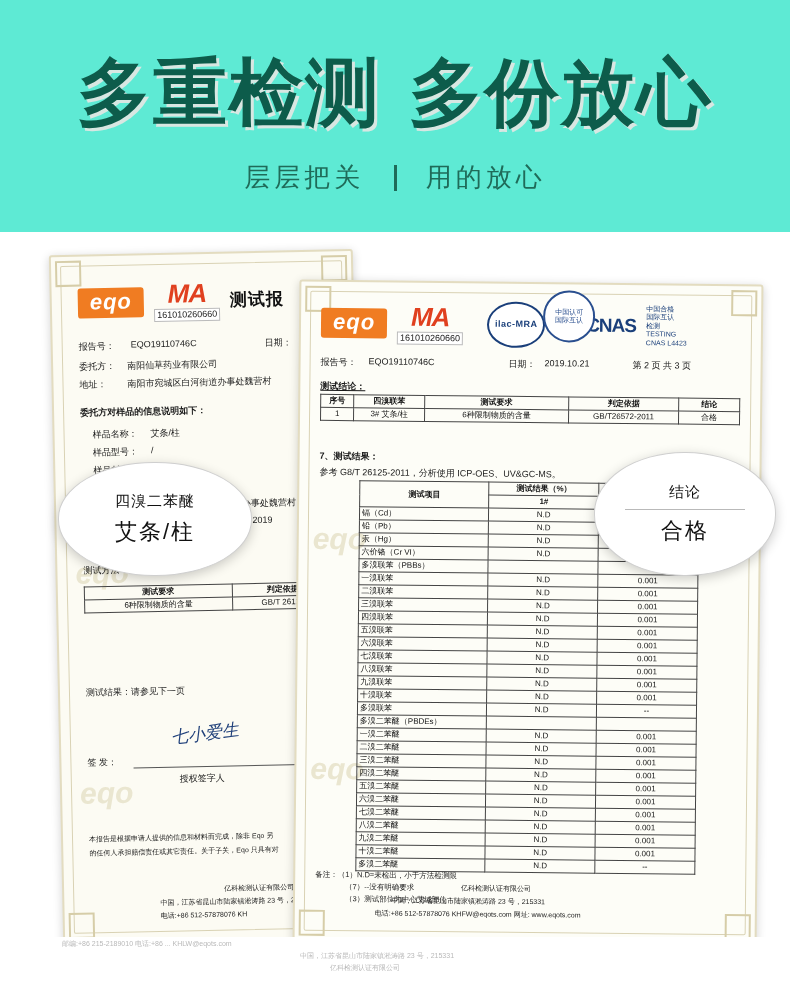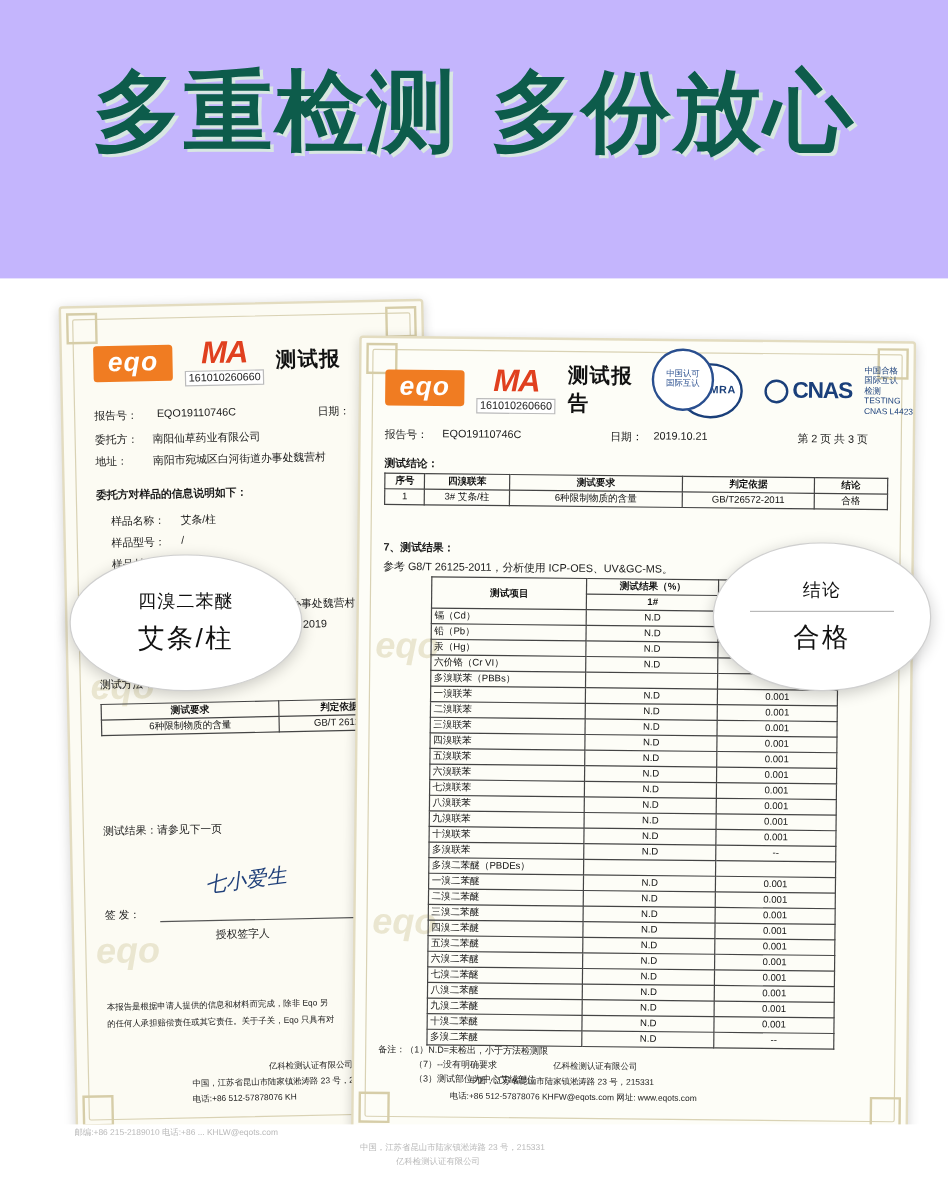--- a/index.html
+++ b/index.html
@@ -6,21 +6,21 @@
   body{
     width:790px;height:991px;
     background:#ffffff;
     font-family:"Liberation Sans","DejaVu Sans",sans-serif;
     overflow:hidden;
     position:relative;
   }
   
   .hero{
     position:absolute;left:0;top:0;width:790px;height:232px;
-    background:#c4b5fd;
+    background:#5eead4;
   }
   .hero-title{
     position:absolute;left:0;top:44px;width:790px;
     text-align:center;
     font-family:"DejaVu Sans",sans-serif;
     font-size:74px;
     font-weight:bold;
     letter-spacing:2px;
     color:#0d5c4b;
     text-shadow:3px 3px 0 #d8e7e2;
@@ -161,20 +161,25 @@
     position:absolute;left:0;bottom:0;width:790px;height:54px;
     background:#fff;
   }
   .fs-t{position:absolute;font-size:7px;color:#b9b9b9;white-space:nowrap;}
 </style>
 </head>
 <body>
 
 <div class="hero">
   <div class="hero-title">多重检测 多份放心</div>
+  <div class="hero-sub">
+    <span>层层把关</span>
+    <span class="bar"></span>
+    <span>用的放心</span>
+  </div>
 </div>
 
 <div class="sheet" id="sheet-left">
   <div class="inner-border"></div>
   <div class="corner c-tl"></div>
   <div class="corner c-tr"></div>
   <div class="corner c-bl"></div>
   <div class="corner c-br"></div>
 
   <div class="wm" style="left:18px;top:300px;">eqo</div>
@@ -261,44 +266,43 @@
 
   <div class="wm" style="left:14px;top:240px;">eqo</div>
   <div class="wm" style="left:14px;top:470px;">eqo</div>
 
   <div class="logobar" style="left:20px;top:18px;">
     <div class="eqo">eqo</div>
     <div class="cma">
       <span class="mark">MA</span>
       <span class="num">161010260660</span>
     </div>
-    <div class="rep-title">测试报告</div>
     <div class="ilac" style="margin-left:14px;">
       <b>ilac-MRA</b>
     </div>
     <div class="cnas" style="margin-left:8px;">
       <span class="dots"></span>
       <span class="mk">CNAS</span>
     </div>
     <div class="cnas-txt" style="white-space:pre;">中国合格
 国际互认
 检测
 TESTING
 CNAS L4423</div>
   </div>
   <div class="circ-logo" style="position:absolute;left:242px;top:6px;white-space:pre;">中国认可
 国际互认</div>
 
   <div class="t" style="left:20px;top:74px;">报告号：</div>
   <div class="t" style="left:68px;top:74px;">EQO19110746C</div>
   <div class="t" style="left:208px;top:74px;">日期：</div>
   <div class="t" style="left:244px;top:74px;">2019.10.21</div>
-  <div class="t" style="left:364px;top:74px;">第 2 页 共 3 页</div>
-
-  <div class="t b" style="left:20px;top:98px;">测试结论：</div>
+  <div class="t" style="left:332px;top:74px;">第 2 页 共 3 页</div>
+
+  <div class="t b" style="left:20px;top:98px;text-decoration:underline;">测试结论：</div>
 
   <table class="doc" style="left:20px;top:112px;width:420px;">
     <thead>
       <tr>
         <th style="width:30px;font-family:Liberation Serif, serif;">序号</th>
         <th style="width:70px;">四溴联苯</th>
         <th style="width:150px;">测试要求</th>
         <th style="width:110px;">判定依据</th>
         <th style="width:60px;">结论</th>
       </tr>

